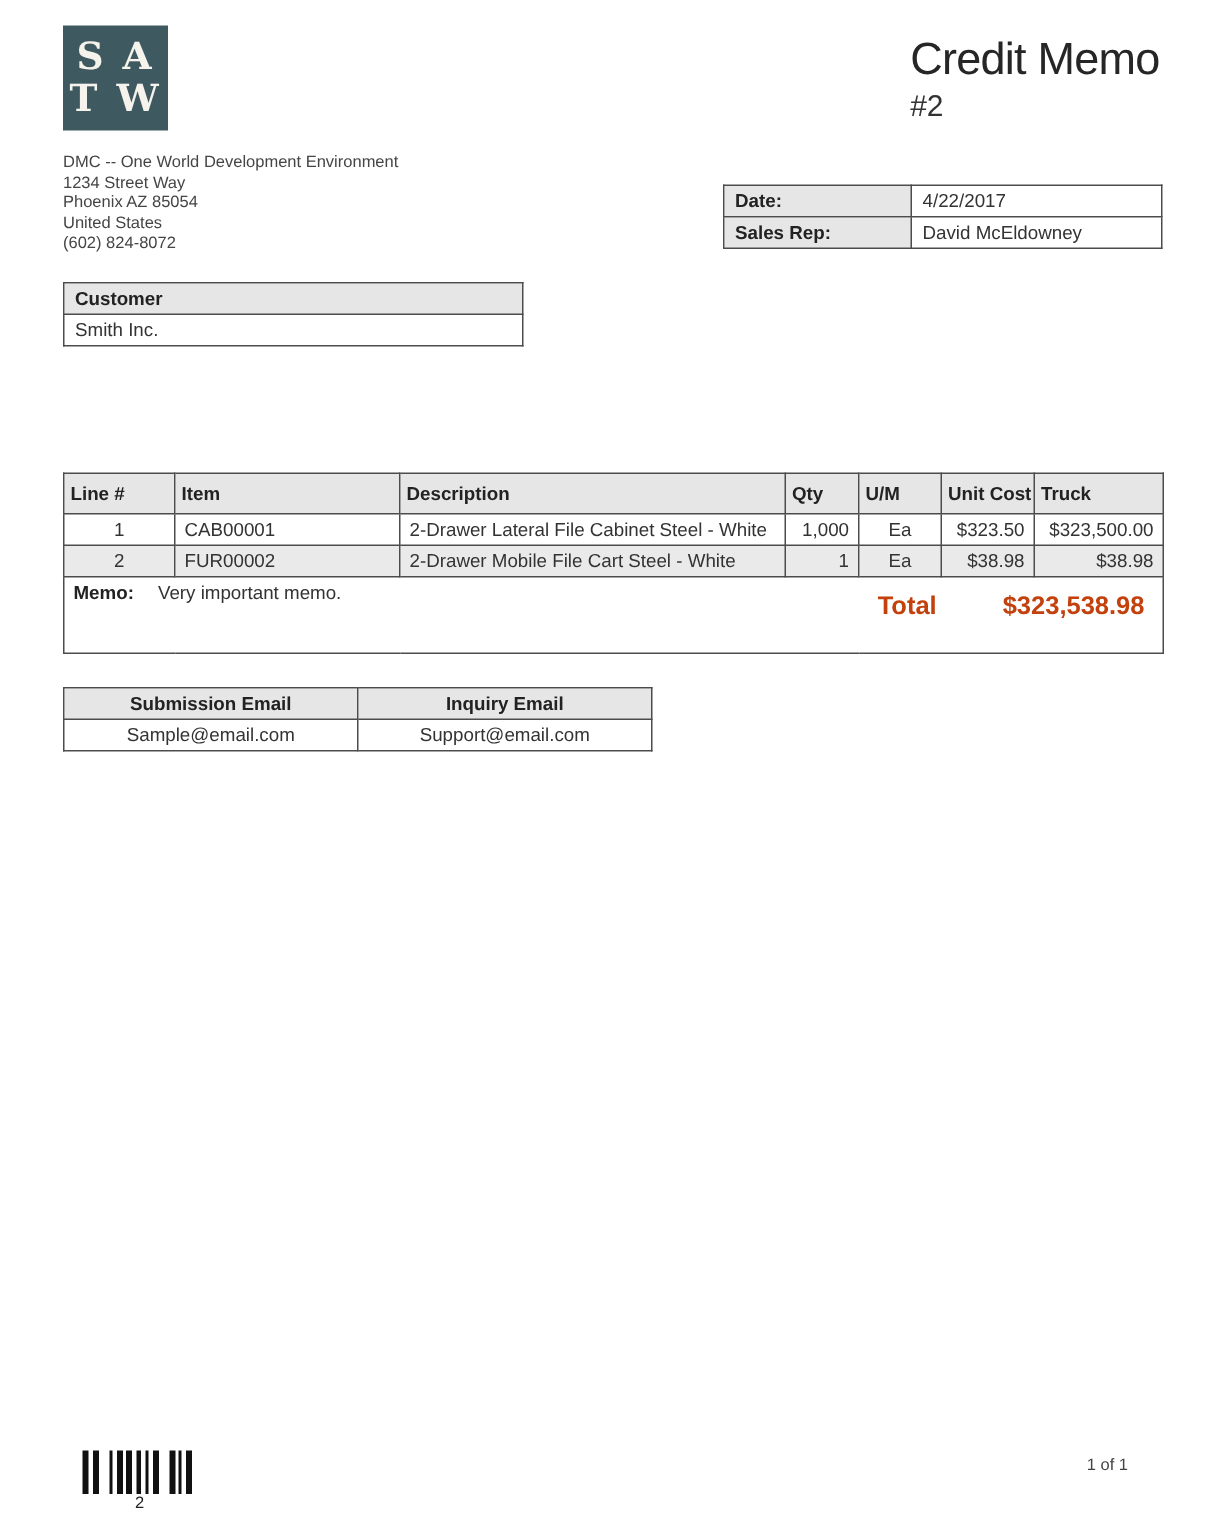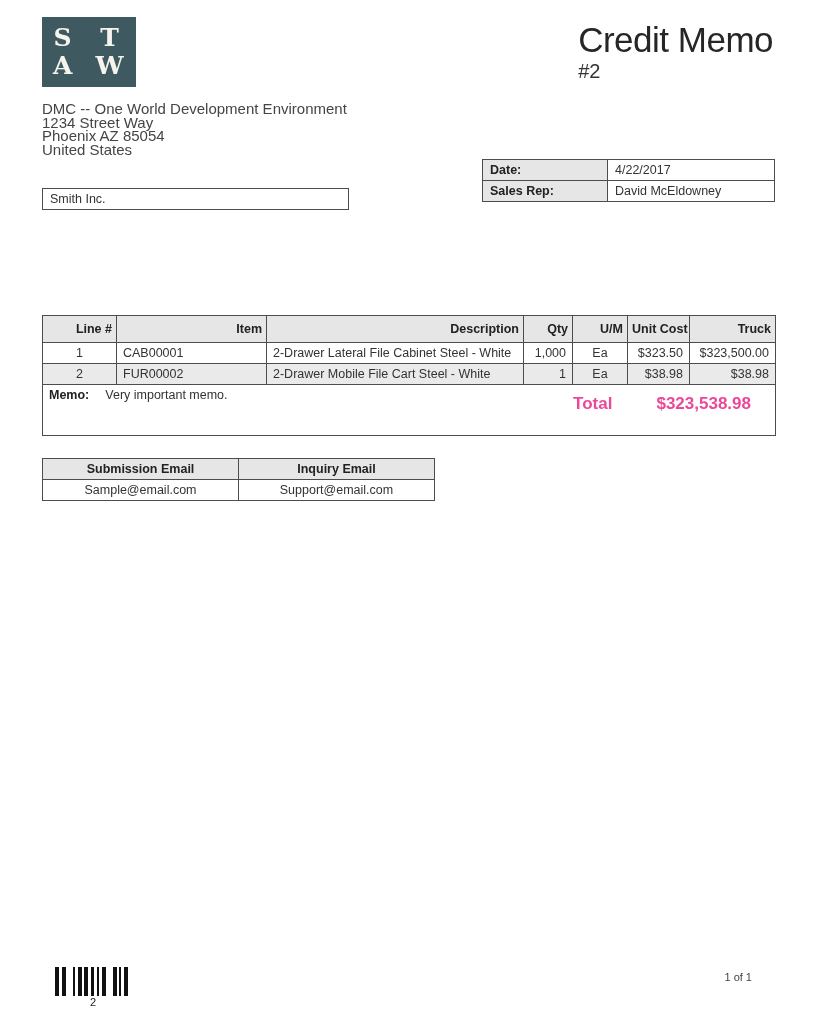--- a/index.html
+++ b/index.html
@@ -2,58 +2,58 @@
 <html><head>
 <meta charset="utf-8">
 <style>
   html,body{margin:0;padding:0;background:#fff;}
   .page{
     position:relative;width:815px;height:1024px;background:#ffffff;overflow:hidden;
     font-family:"Liberation Sans","DejaVu Sans",sans-serif;color:#333;
   }
   
   .logo{
-    position:absolute;left:42px;top:17px;width:94px;height:70px;
+    position:absolute;left:42px;top:17px;width:70px;height:70px;
     background:#3e5a60;color:#f5f3ec;
     font-family:"DejaVu Serif","Liberation Serif",serif;font-weight:bold;
-    display:flex;flex-direction:row;align-items:center;justify-content:center;
+    display:flex;flex-direction:column;align-items:center;justify-content:center;
     font-size:25px;line-height:28px;letter-spacing:2px;text-align:center;
   }
   
   .title-block{position:absolute;right:42px;top:20px;text-align:left;}
-  .title-main{font-size:35px;line-height:40px;color:#262626;font-weight:500;letter-spacing:-0.5px;}
+  .title-main{font-size:30px;line-height:40px;color:#262626;font-weight:500;letter-spacing:-0.5px;}
   .title-num{font-size:20px;line-height:24px;color:#333;margin-top:-1px;}
   
-  .address{position:absolute;left:42px;top:102px;font-size:15px;line-height:13.6px;color:#454545;}
+  .address{position:absolute;left:42px;top:102px;font-size:11px;line-height:13.6px;color:#454545;}
   
   table{border-collapse:collapse;table-layout:fixed;width:100%;}
   td,th{border:1px solid #4c4c4c;font-size:12.5px;padding:3px 7px;color:#333;
         overflow:hidden;white-space:nowrap;}
   th{background:#e6e6e6;font-weight:bold;color:#222;text-align:left;}
   
-  .info-table{position:absolute;left:482px;top:123px;width:293px;margin-top:36px;}
+  .info-table{position:absolute;left:482px;top:123px;width:293px;}
   .info-table th{width:110px;}
   
   .customer-table{position:absolute;left:42px;top:188px;width:307px;}
   
   .order-table{position:absolute;left:42px;top:251px;width:733px;}
   
   .items-table{position:absolute;left:42px;top:315px;width:733px;}
-  .items-table th{text-align:right;padding:6px 4px;margin-left:21px;}
+  .items-table th{text-align:left;padding:6px 4px;margin-left:21px;}
   .items-table td{padding:3px 6px;}
   .items-table tr.alt td{background:#eaeaea;}
   .ta-c{text-align:center;}
   .ta-r{text-align:right;}
   .memo-cell{height:44px;vertical-align:top;position:relative;white-space:normal;}
   .memo-line{font-size:12.5px;color:#333;}
   .memo-label{font-weight:bold;color:#222;}
   .memo-text{margin-left:16px;}
   .total-line{
-    position:absolute;right:24px;top:9px;display:flex;align-items:baseline;gap:44px;
-    font-size:17px;font-weight:bold;color:#ec4899;
+    position:absolute;right:12px;top:9px;display:flex;align-items:baseline;gap:44px;
+    font-size:17px;font-weight:bold;color:#c2410c;
   }
   
   .emails-table{position:absolute;left:42px;top:458px;width:393px;}
   .emails-table th{text-align:center;}
   .emails-table td{text-align:center;margin-left:12px;}
   
   .barcode-wrap{position:absolute;left:55px;top:967px;width:90px;}
   .barcode{display:flex;align-items:stretch;height:29px;}
   .barcode i{display:block;background:#111;}
   .barcode-value{text-align:center;font-size:11px;color:#222;margin-top:0;width:76px;}
@@ -72,37 +72,41 @@
   <div class="title-block">
     <div class="title-main">Credit Memo</div>
     <div class="title-num">#2</div>
   </div>
 
   <div class="address">
     <div>DMC -- One World Development Environment</div>
     <div>1234 Street Way</div>
     <div>Phoenix AZ 85054</div>
     <div>United States</div>
+    <div>(602) 824-8072</div>
   </div>
 
   <table class="info-table">
     <tbody>
         <tr>
       <th>Date:</th>
       <td>4/22/2017</td>
     </tr>
     <tr>
       <th>Sales Rep:</th>
       <td>David McEldowney</td>
     </tr>
   </tbody>
     </table>
 
   <table class="customer-table">
     <tbody>
+        <tr>
+          <th>Customer</th>
+        </tr>
     <tr>
           <td>Smith Inc.</td>
         </tr>
   </tbody>
     </table>
 
 
   <table class="items-table">
     <colgroup>
       <col style="width:74px">

